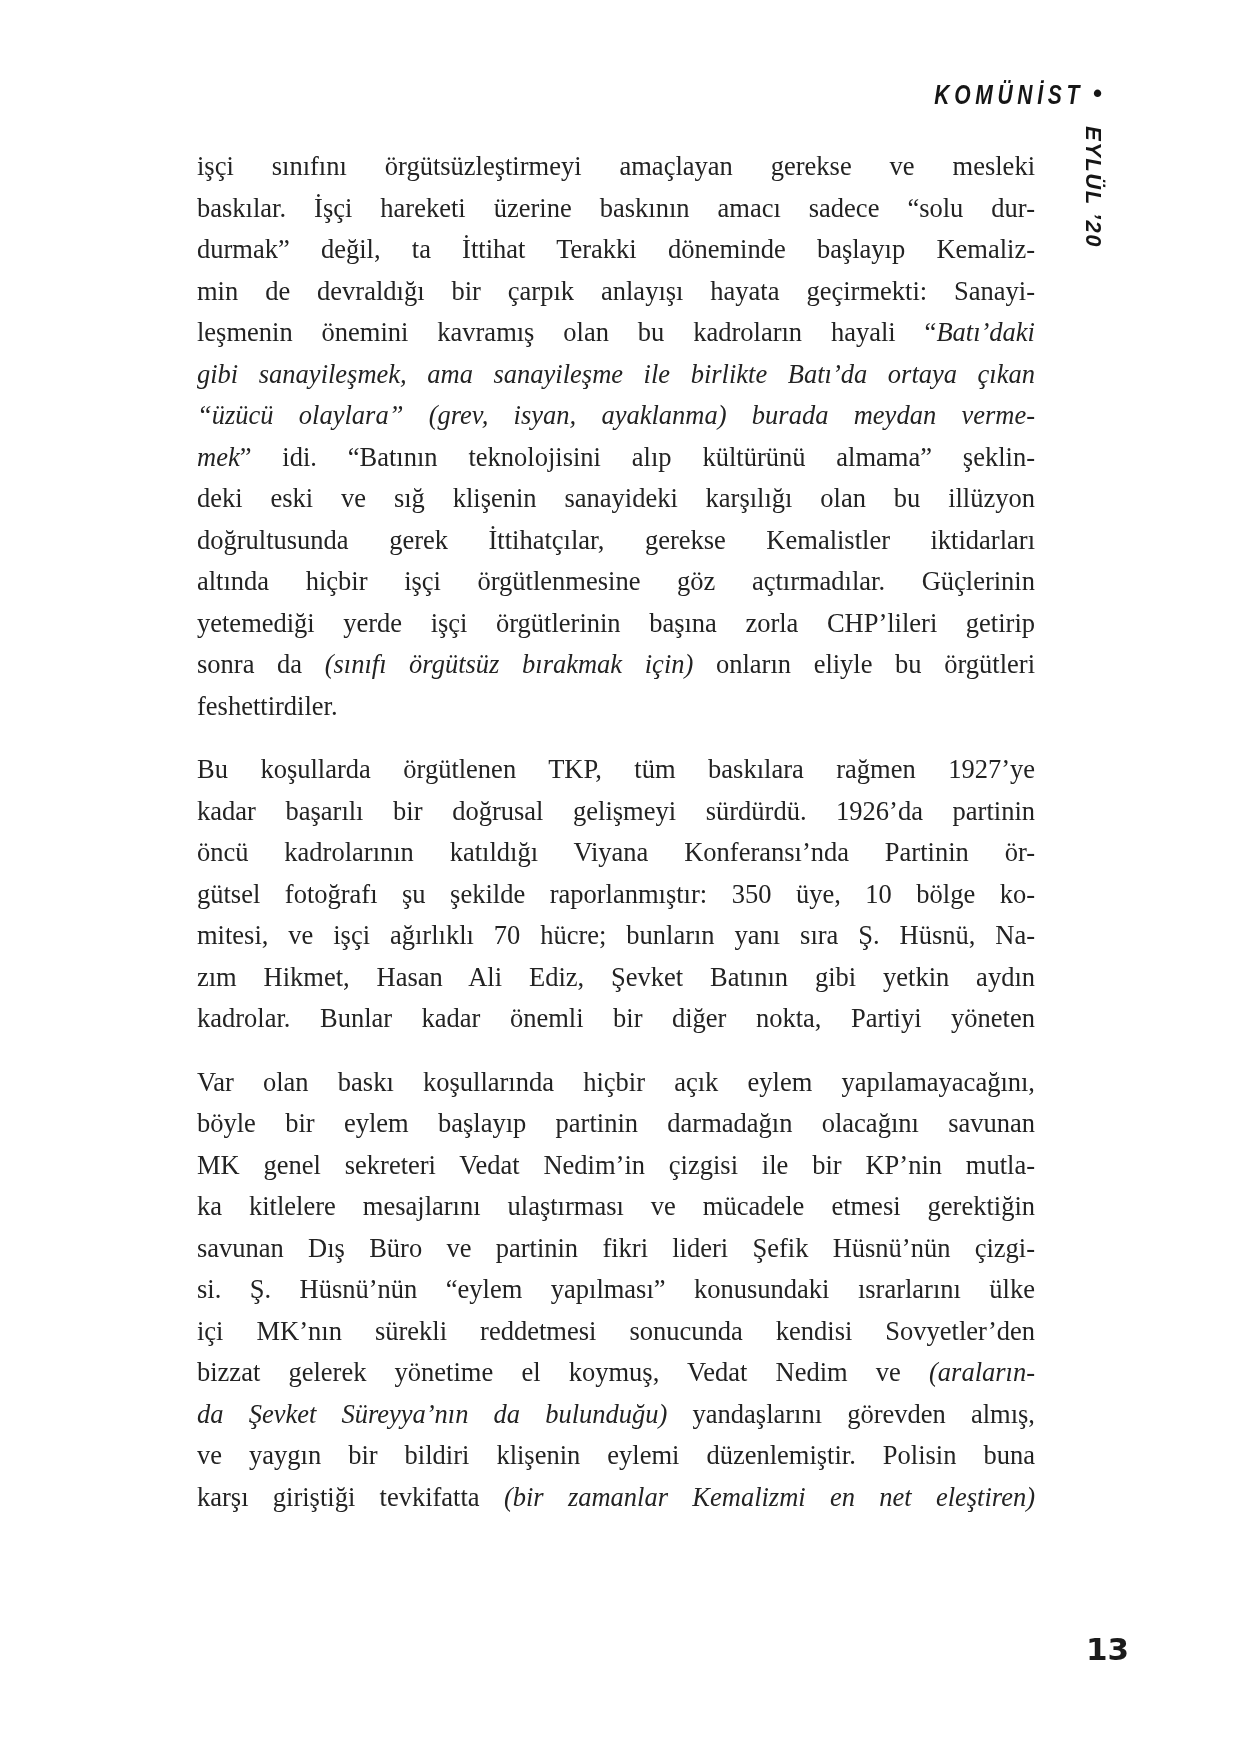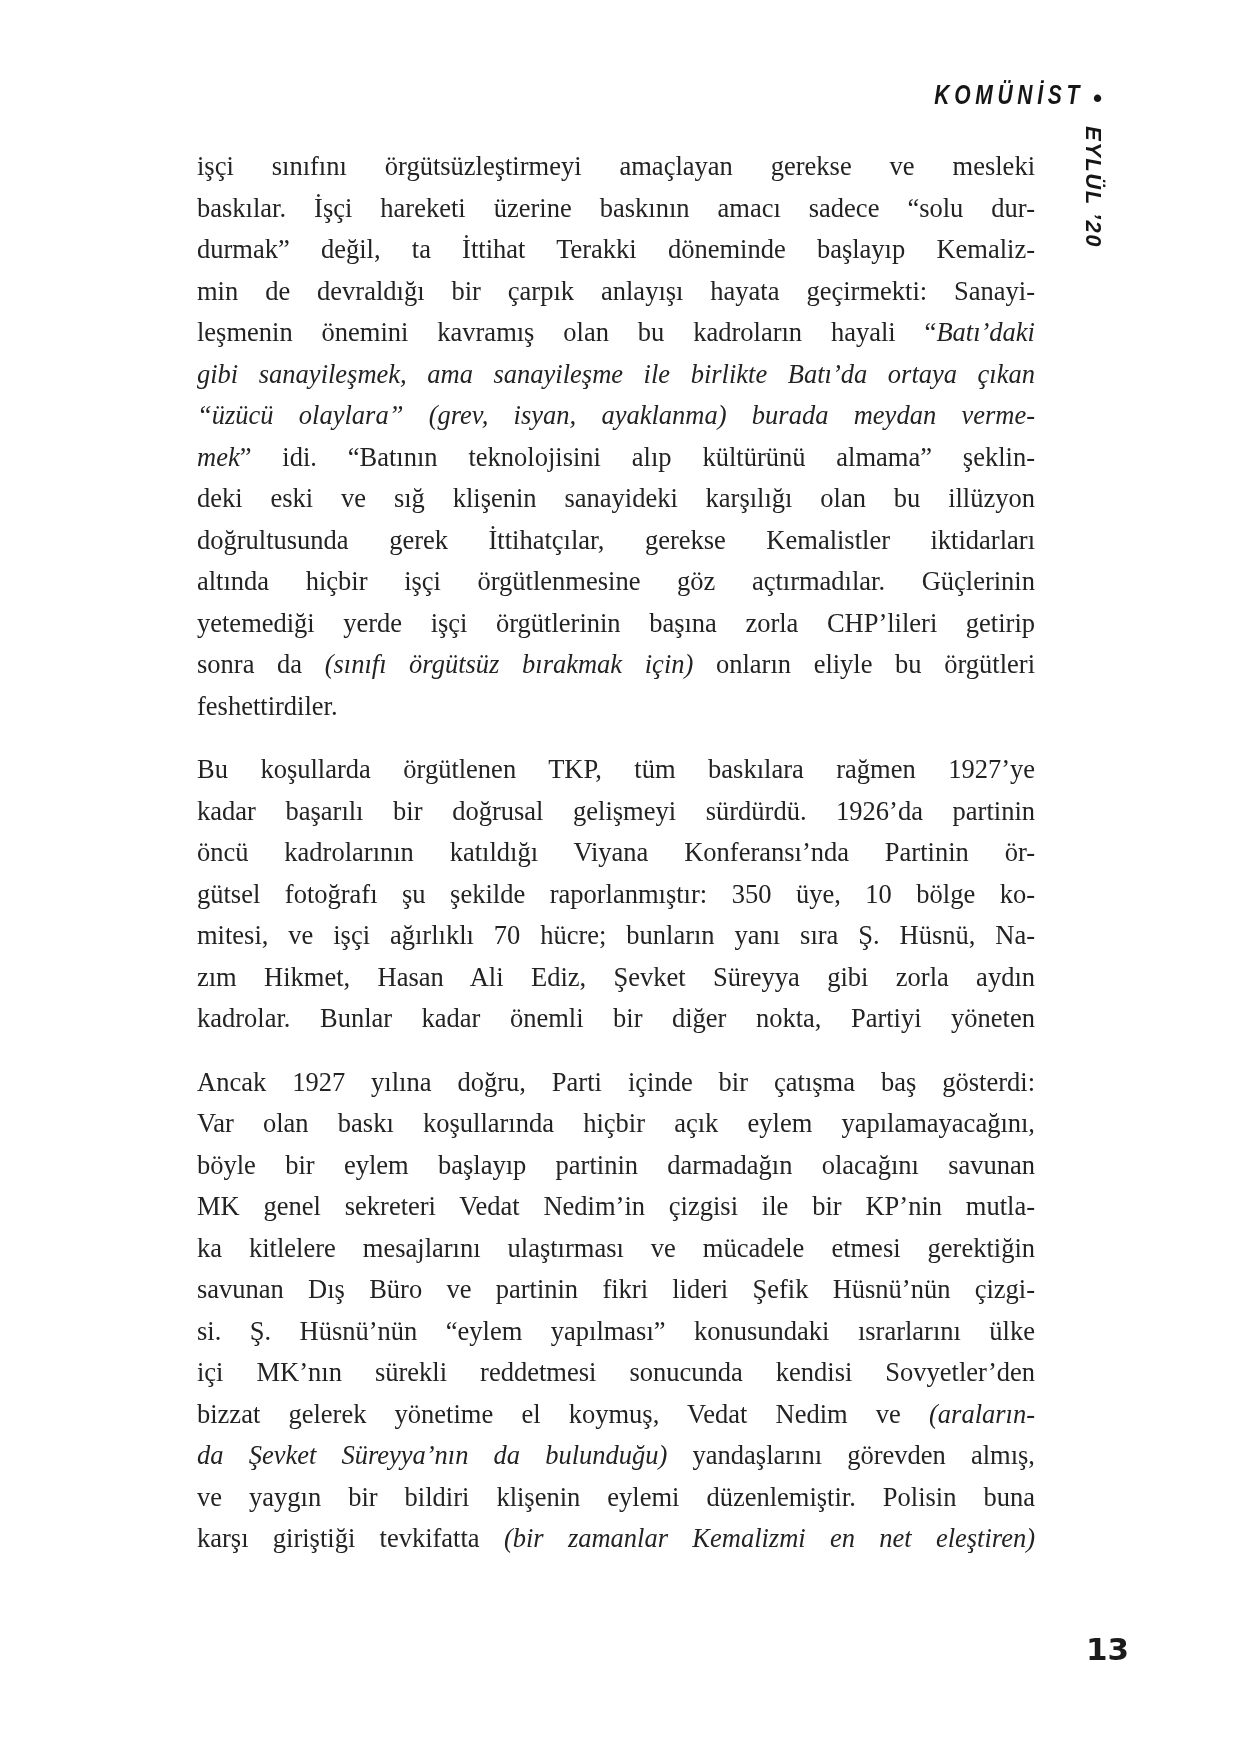--- a/index.html
+++ b/index.html
@@ -12,21 +12,21 @@
     font-family: "Liberation Serif", serif;
     color: #222222;
     overflow: hidden;
   }
   
   .running-head {
     position: absolute;
     top: 80px;
     right: 139px;
     display: flex;
-    align-items: flex-end;
+    align-items: flex-start;
     gap: 9px;
     font-family: "Liberation Sans", sans-serif;
     font-weight: 700;
     font-style: italic;
     color: #161616;
   }
   .running-head .title {
     display: inline-block;
     font-size: 27px;
     letter-spacing: 6px;
@@ -112,25 +112,24 @@
         <div class="line"><span>yetemediği yerde işçi örgütlerinin başına zorla CHP’lileri getirip</span></div>
         <div class="line"><span>sonra da </span><span class="it">(sınıfı örgütsüz bırakmak için)</span><span> onların eliyle bu örgütleri</span></div>
         <div class="line final"><span>feshettirdiler.</span></div>
       </div>
       <div class="para">
         <div class="line"><span>Bu koşullarda örgütlenen TKP, tüm baskılara rağmen 1927’ye</span></div>
         <div class="line"><span>kadar başarılı bir doğrusal gelişmeyi sürdürdü. 1926’da partinin</span></div>
         <div class="line"><span>öncü kadrolarının katıldığı Viyana Konferansı’nda Partinin ör-</span></div>
         <div class="line"><span>gütsel fotoğrafı şu şekilde raporlanmıştır: 350 üye, 10 bölge ko-</span></div>
         <div class="line"><span>mitesi, ve işçi ağırlıklı 70 hücre; bunların yanı sıra Ş. Hüsnü, Na-</span></div>
-        <div class="line"><span>zım Hikmet, Hasan Ali Ediz, Şevket Süreyya gibi zorla aydın</span></div>
+        <div class="line"><span>zım Hikmet, Hasan Ali Ediz, Şevket Batının gibi yetkin aydın</span></div>
         <div class="line"><span>kadrolar. Bunlar kadar önemli bir diğer nokta, Partiyi yöneten</span></div>
       </div>
       <div class="para">
-        <div class="line"><span>Ancak 1927 yılına doğru, Parti içinde bir çatışma baş gösterdi:</span></div>
         <div class="line"><span>Var olan baskı koşullarında hiçbir açık eylem yapılamayacağını,</span></div>
         <div class="line"><span>böyle bir eylem başlayıp partinin darmadağın olacağını savunan</span></div>
         <div class="line"><span>MK genel sekreteri Vedat Nedim’in çizgisi ile bir KP’nin mutla-</span></div>
         <div class="line"><span>ka kitlelere mesajlarını ulaştırması ve mücadele etmesi gerektiğin</span></div>
         <div class="line"><span>savunan Dış Büro ve partinin fikri lideri Şefik Hüsnü’nün çizgi-</span></div>
         <div class="line"><span>si. Ş. Hüsnü’nün “eylem yapılması” konusundaki ısrarlarını ülke</span></div>
         <div class="line"><span>içi MK’nın sürekli reddetmesi sonucunda kendisi Sovyetler’den</span></div>
         <div class="line"><span>bizzat gelerek yönetime el koymuş, Vedat Nedim ve </span><span class="it">(araların-</span></div>
         <div class="line"><span class="it">da Şevket Süreyya’nın da bulunduğu)</span><span> yandaşlarını görevden almış,</span></div>
         <div class="line"><span>ve yaygın bir bildiri klişenin eylemi düzenlemiştir. Polisin buna</span></div>

